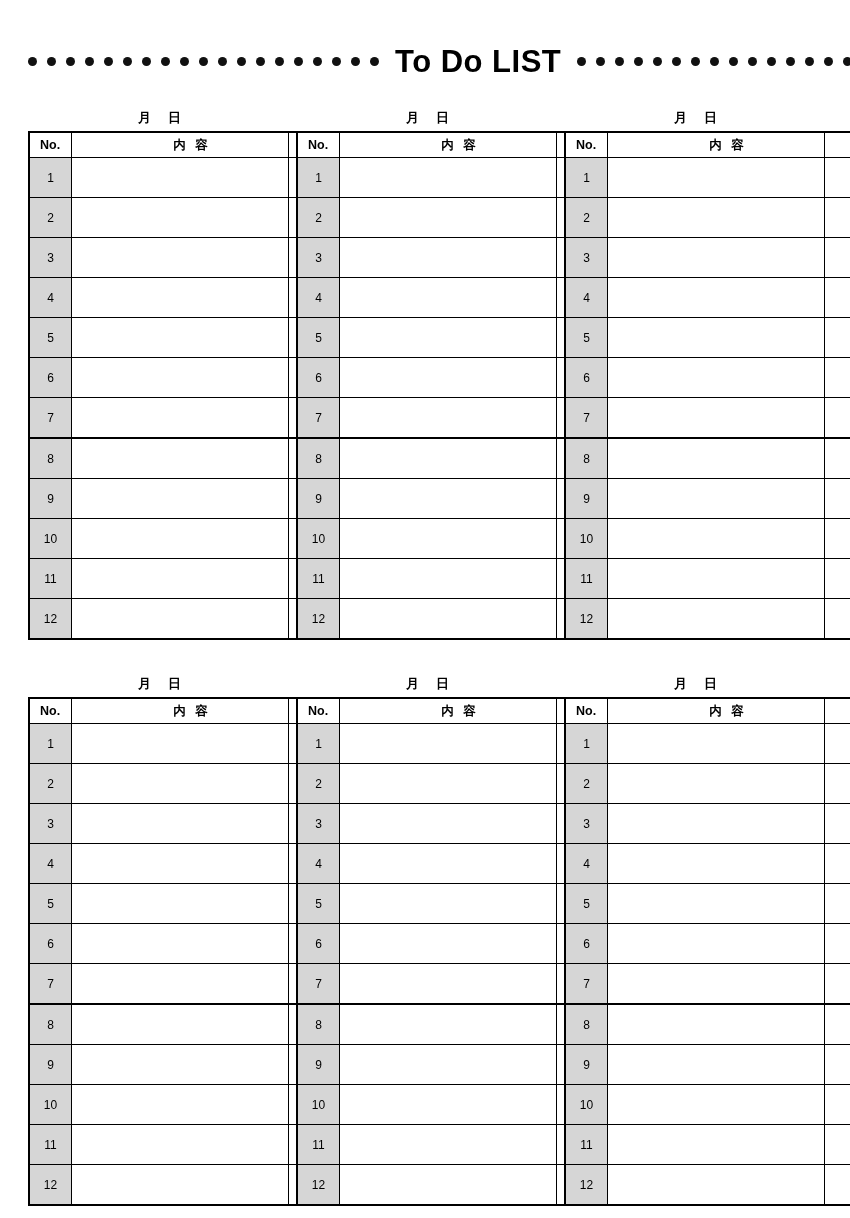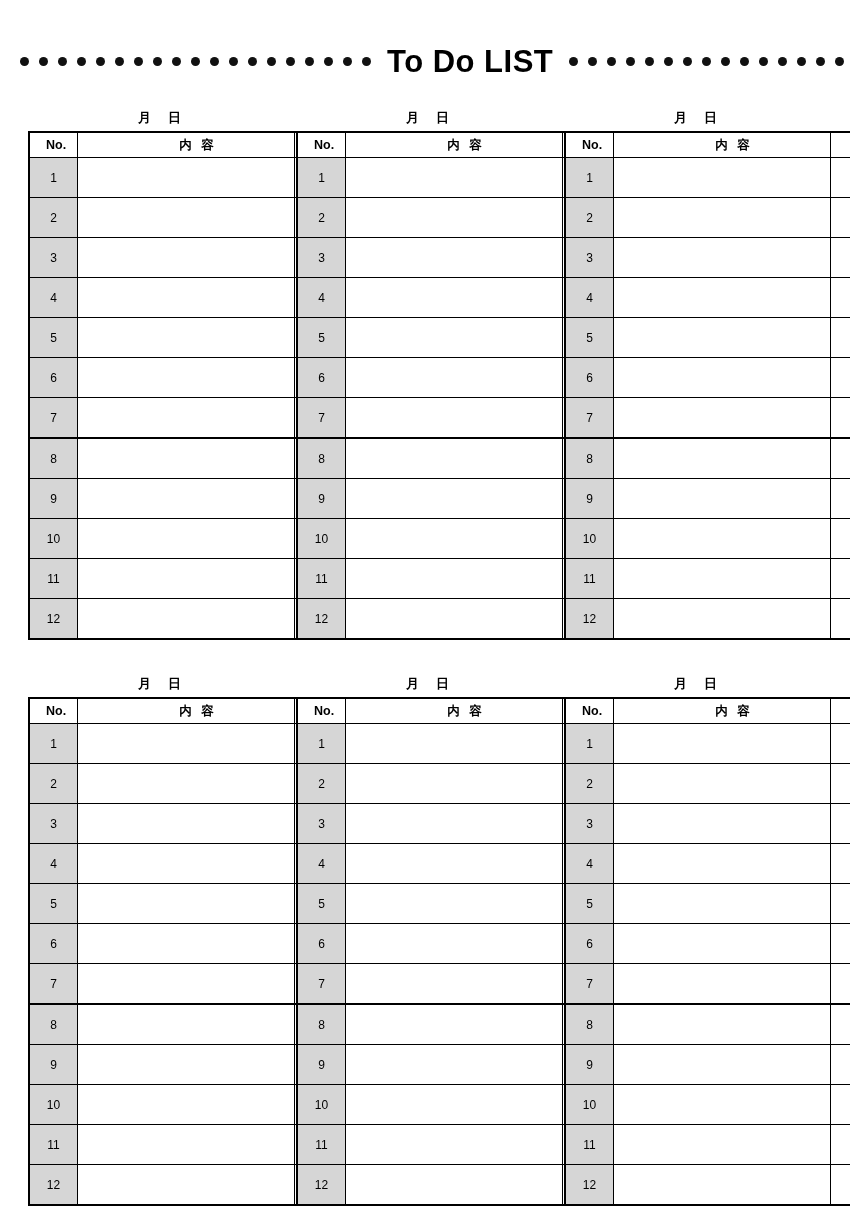--- a/index.html
+++ b/index.html
@@ -18,21 +18,21 @@
     position: absolute;
     left: 0; top: 0;
     width: 850px;
     height: 1218px;
     box-sizing: border-box;
   }
 
   
   .title-band {
     position: absolute;
-    left: 20px;
+    left: 28px;
     top: 38px;
     width: 794px;
     height: 46px;
     display: flex;
     align-items: center;
     justify-content: space-between;
   }
   .dot-rule {
     display: flex;
     align-items: center;
@@ -105,21 +105,21 @@
     background: #ffffff;
   }
   th.col-no, td.col-no {
     width: 31px;
     text-align: center;
     background: #d6d6d6;
   }
   thead th.col-no {
     background: #ffffff;
     text-align: left;
-    padding-left: 16px;
+    padding-left: 10px;
   }
   th.col-body, td.col-body {
     width: 192px;
     background: #ffffff;
   }
   thead th.col-body {
     letter-spacing: 3px;
     padding-left: 24px;
   }
   th.col-check, td.col-check {

